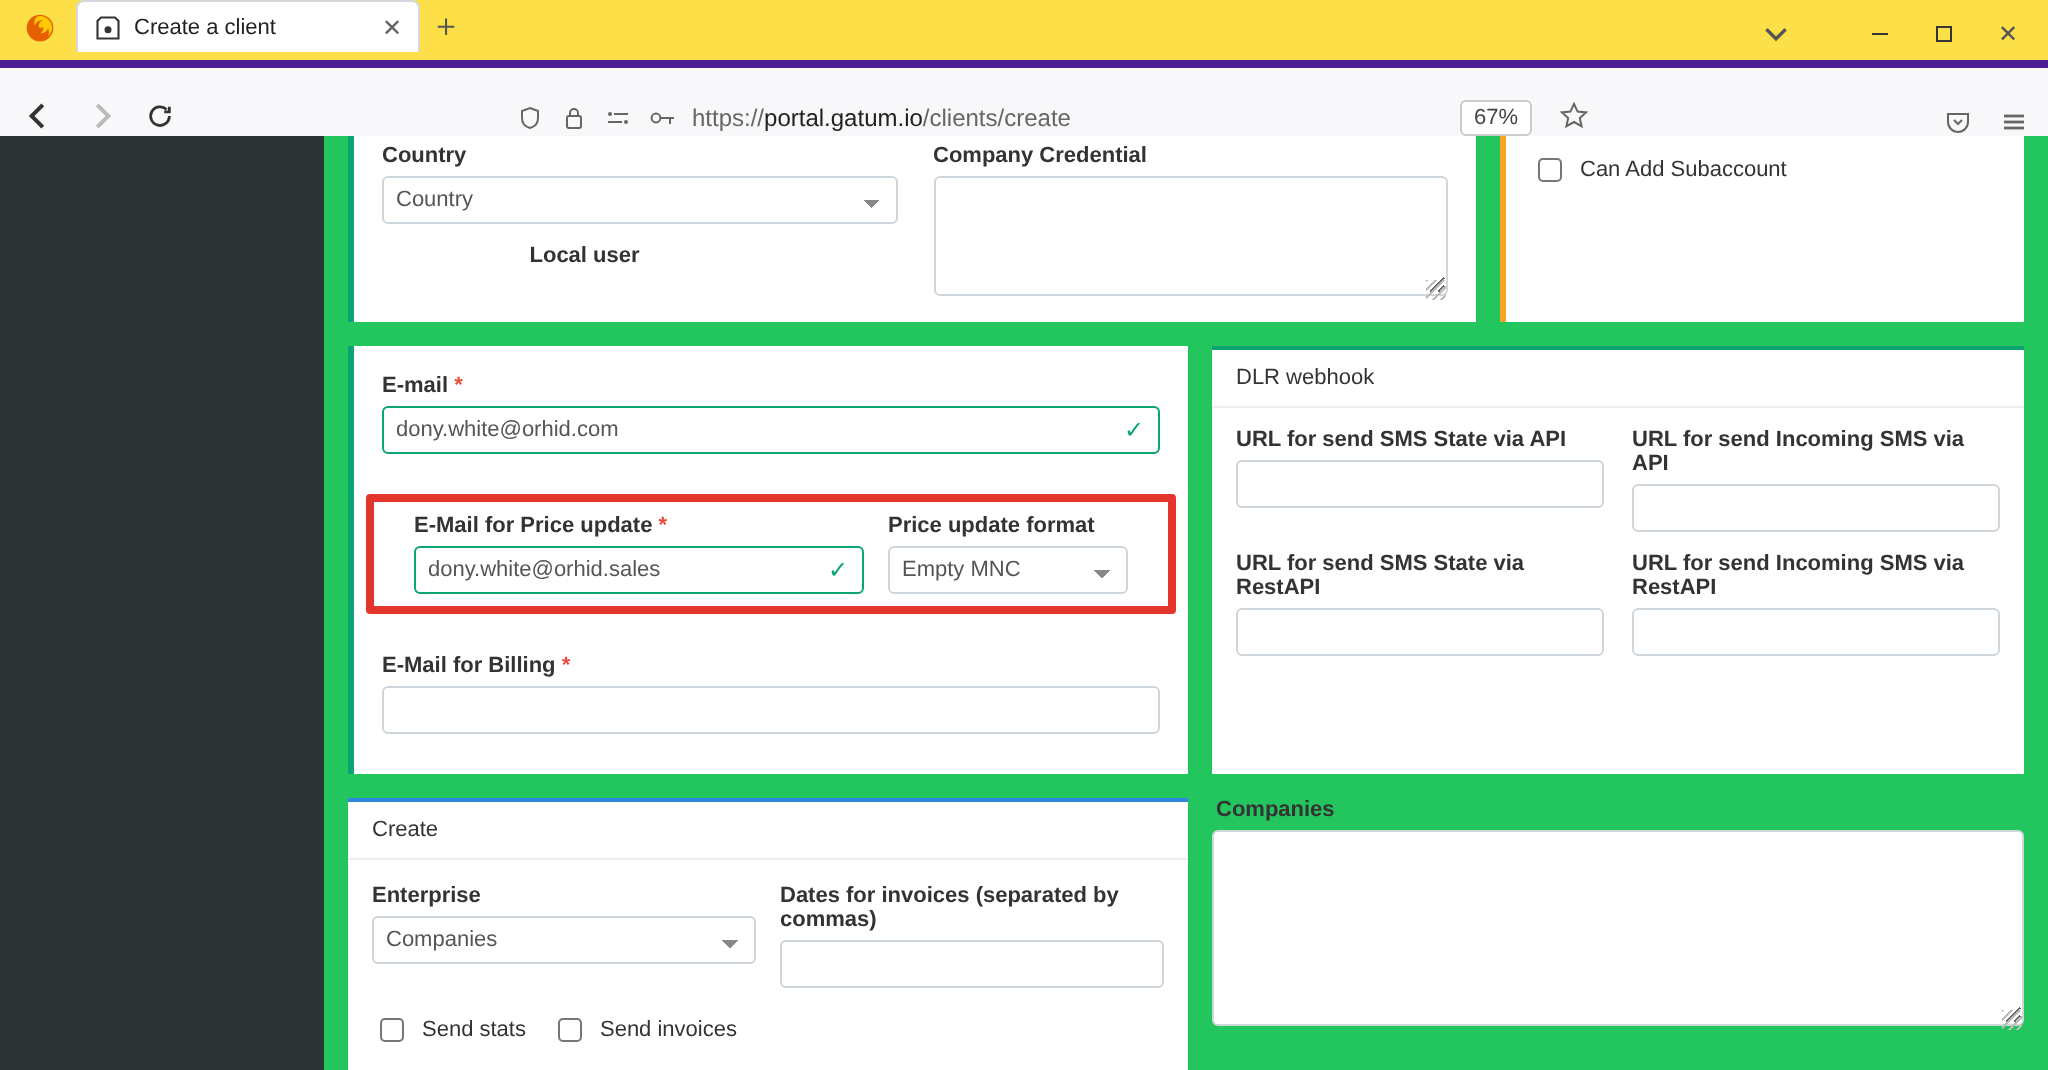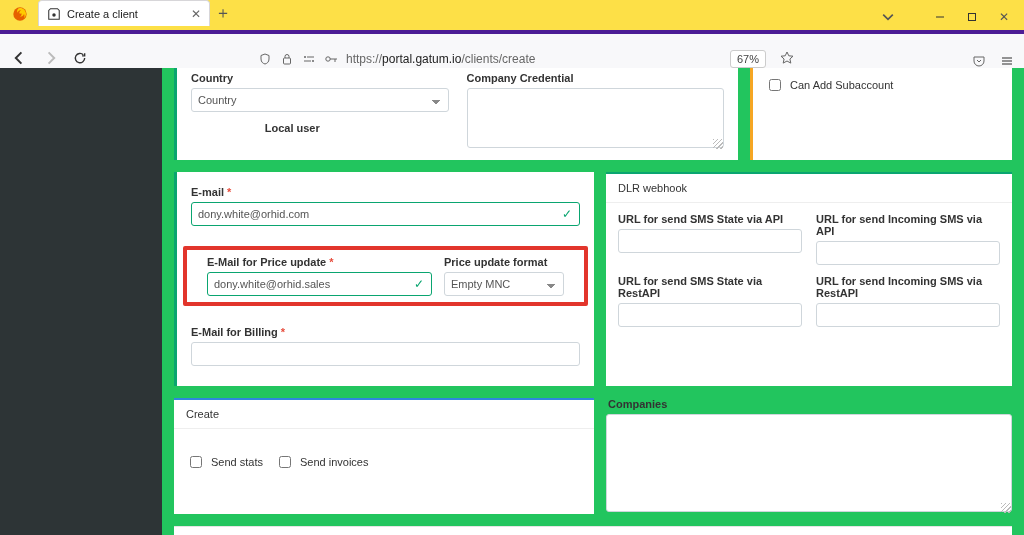--- a/index.html
+++ b/index.html
@@ -239,20 +239,24 @@
               <div><span class="lbl">URL for send SMS State via RestAPI</span><input type="text" style=""></div>
               <div><span class="lbl">URL for send Incoming SMS via RestAPI</span><input type="text" style=""></div>
             </div>
           </div>
         </div>
 
         <div class="strip3">
           <div class="billing">
             <div class="hdr">Create</div>
             <div class="body">
+              <div class="halfrow">
+                <div><span class="lbl">Enterprise</span><select><option>Companies</option></select></div>
+                <div><span class="lbl">Dates for invoices (separated by commas)</span><input type="text" style=""></div>
+              </div>
               <div style="height:12px"></div>
               <div class="halfrow">
                 <label class="ck">
                     <input type="checkbox" style="">
                     <span>Send stats</span>
                   </label>
                 <label class="ck">
                     <input type="checkbox" style="">
                     <span>Send invoices</span>
                   </label>

